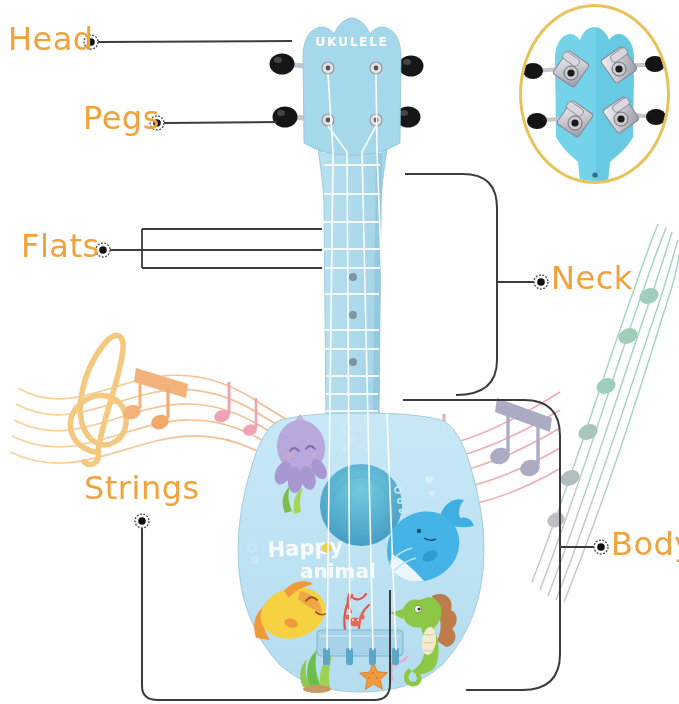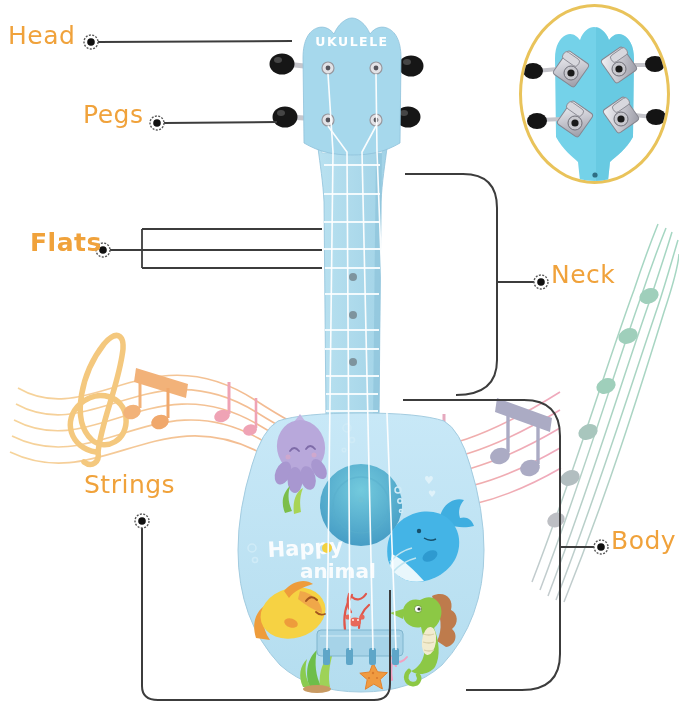--- a/index.html
+++ b/index.html
@@ -2,21 +2,21 @@
 <html><head>
 <meta charset="utf-8">
 <style>
   html,body{margin:0;padding:0;}
   .canvas{
     position:relative;width:679px;height:704px;background:#ffffff;overflow:hidden;
     font-family:"DejaVu Sans","Liberation Sans",sans-serif;
   }
   .layer{position:absolute;left:0;top:0;}
   .label{
-    position:absolute;color:#F0A23B;font-size:25px;font-weight:500;
+    position:absolute;color:#F0A23B;font-size:32px;font-weight:500;
     letter-spacing:0.5px;white-space:nowrap;line-height:1.1;
   }
   .inset{
     position:absolute;left:519px;top:4px;width:151px;height:180px;
     border:3px solid #E9C35A;border-radius:50%;overflow:hidden;background:#fff;
     box-sizing:border-box;
   }
 </style>
 </head>
 <body>
@@ -385,18 +385,18 @@
       </g>
       <g>
         <circle cx="142" cy="521" r="7" fill="#fff" stroke="#555" stroke-width="1.4" stroke-dasharray="2 1.4"></circle>
           <circle cx="142" cy="521" r="3.8" fill="#111"></circle>
       </g>
     </g>
   </svg>
 
   <div class="label" style="left:8px;top:22px;">Head</div>
   <div class="label" style="left:83px;top:101px;">Pegs</div>
-  <div class="label" style="left:30px;top:229px;font-weight:bold;">Flats</div>
+  <div class="label" style="left:21px;top:229px;">Flats</div>
   <div class="label" style="left:84px;top:471px;">Strings</div>
   <div class="label" style="left:551px;top:261px;">Neck</div>
   <div class="label" style="left:611px;top:527px;">Body</div>
 
 </div>
 
 </body></html>

